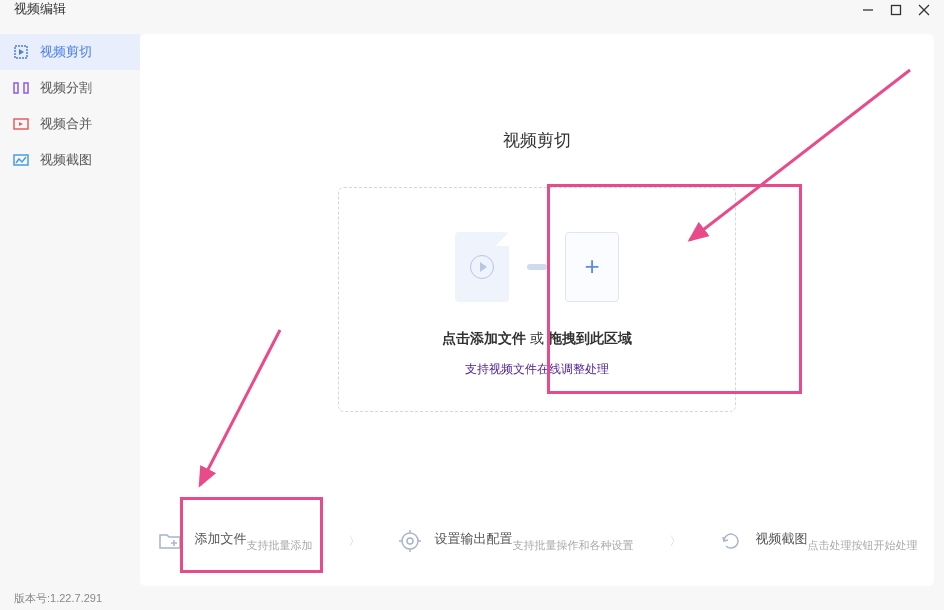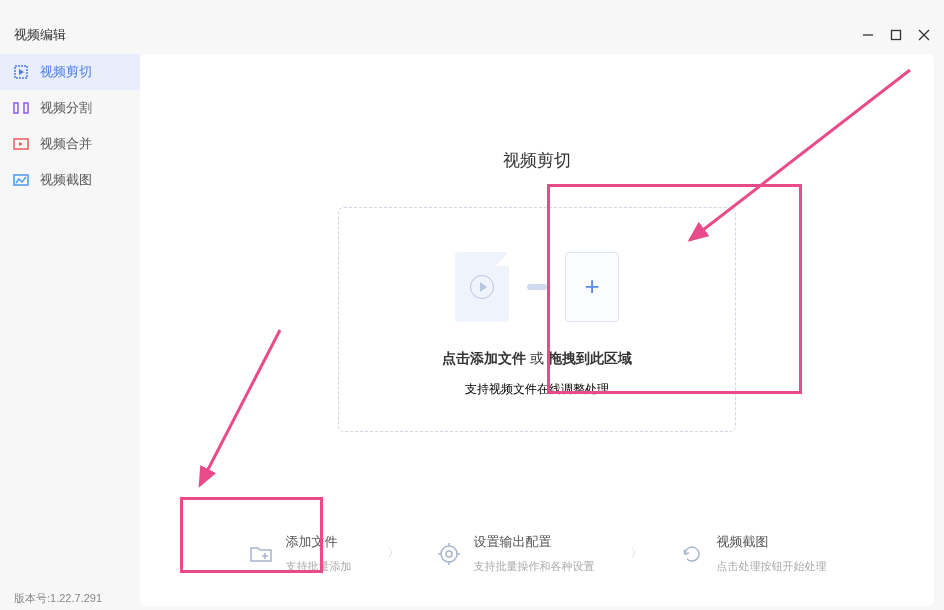--- a/index.html
+++ b/index.html
@@ -11,24 +11,22 @@
     body {
       width: 944px;
       height: 610px;
       background: #f7f7f8;
       position: relative;
       overflow: hidden;
     }
     .titlebar {
       display: flex;
       justify-content: space-between;
-      align-items: center;
       height: 30px;
       padding: 0 10px 0 14px;
-      margin-top: 20px;
     }
     .titlebar-title {
       font-size: 13px;
       color: #333;
     }
     .window-controls {
       display: flex;
       gap: 8px;
     }
     .win-btn {
@@ -167,21 +165,21 @@
       font-weight: 600;
     }
     .drop-text-line .click-add {
     }
     .drop-text-line .or {
       font-weight: 400;
       margin: 0 4px;
     }
     .drop-subtext {
       font-size: 12px;
-      color: #000000;
+      color: #4c1d95;
       margin-top: 13px;
     }
     .steps {
       position: absolute;
       bottom: 24px;
       width: 100%;
       display: flex;
       align-items: center;
       justify-content: center;
       gap: 32px;
@@ -195,21 +193,21 @@
     .step-icon {
       width: 26px;
       height: 26px;
       display: flex;
       align-items: center;
       justify-content: center;
       color: #a8b4cc;
     }
     .step-texts {
       display: flex;
-      flex-direction: column;
+      flex-direction: row;
     }
     .step-title {
       font-size: 13px;
       color: #555;
     }
     .step-sub {
       font-size: 11px;
       color: #aaa;
       margin-top: 8px;
     }

